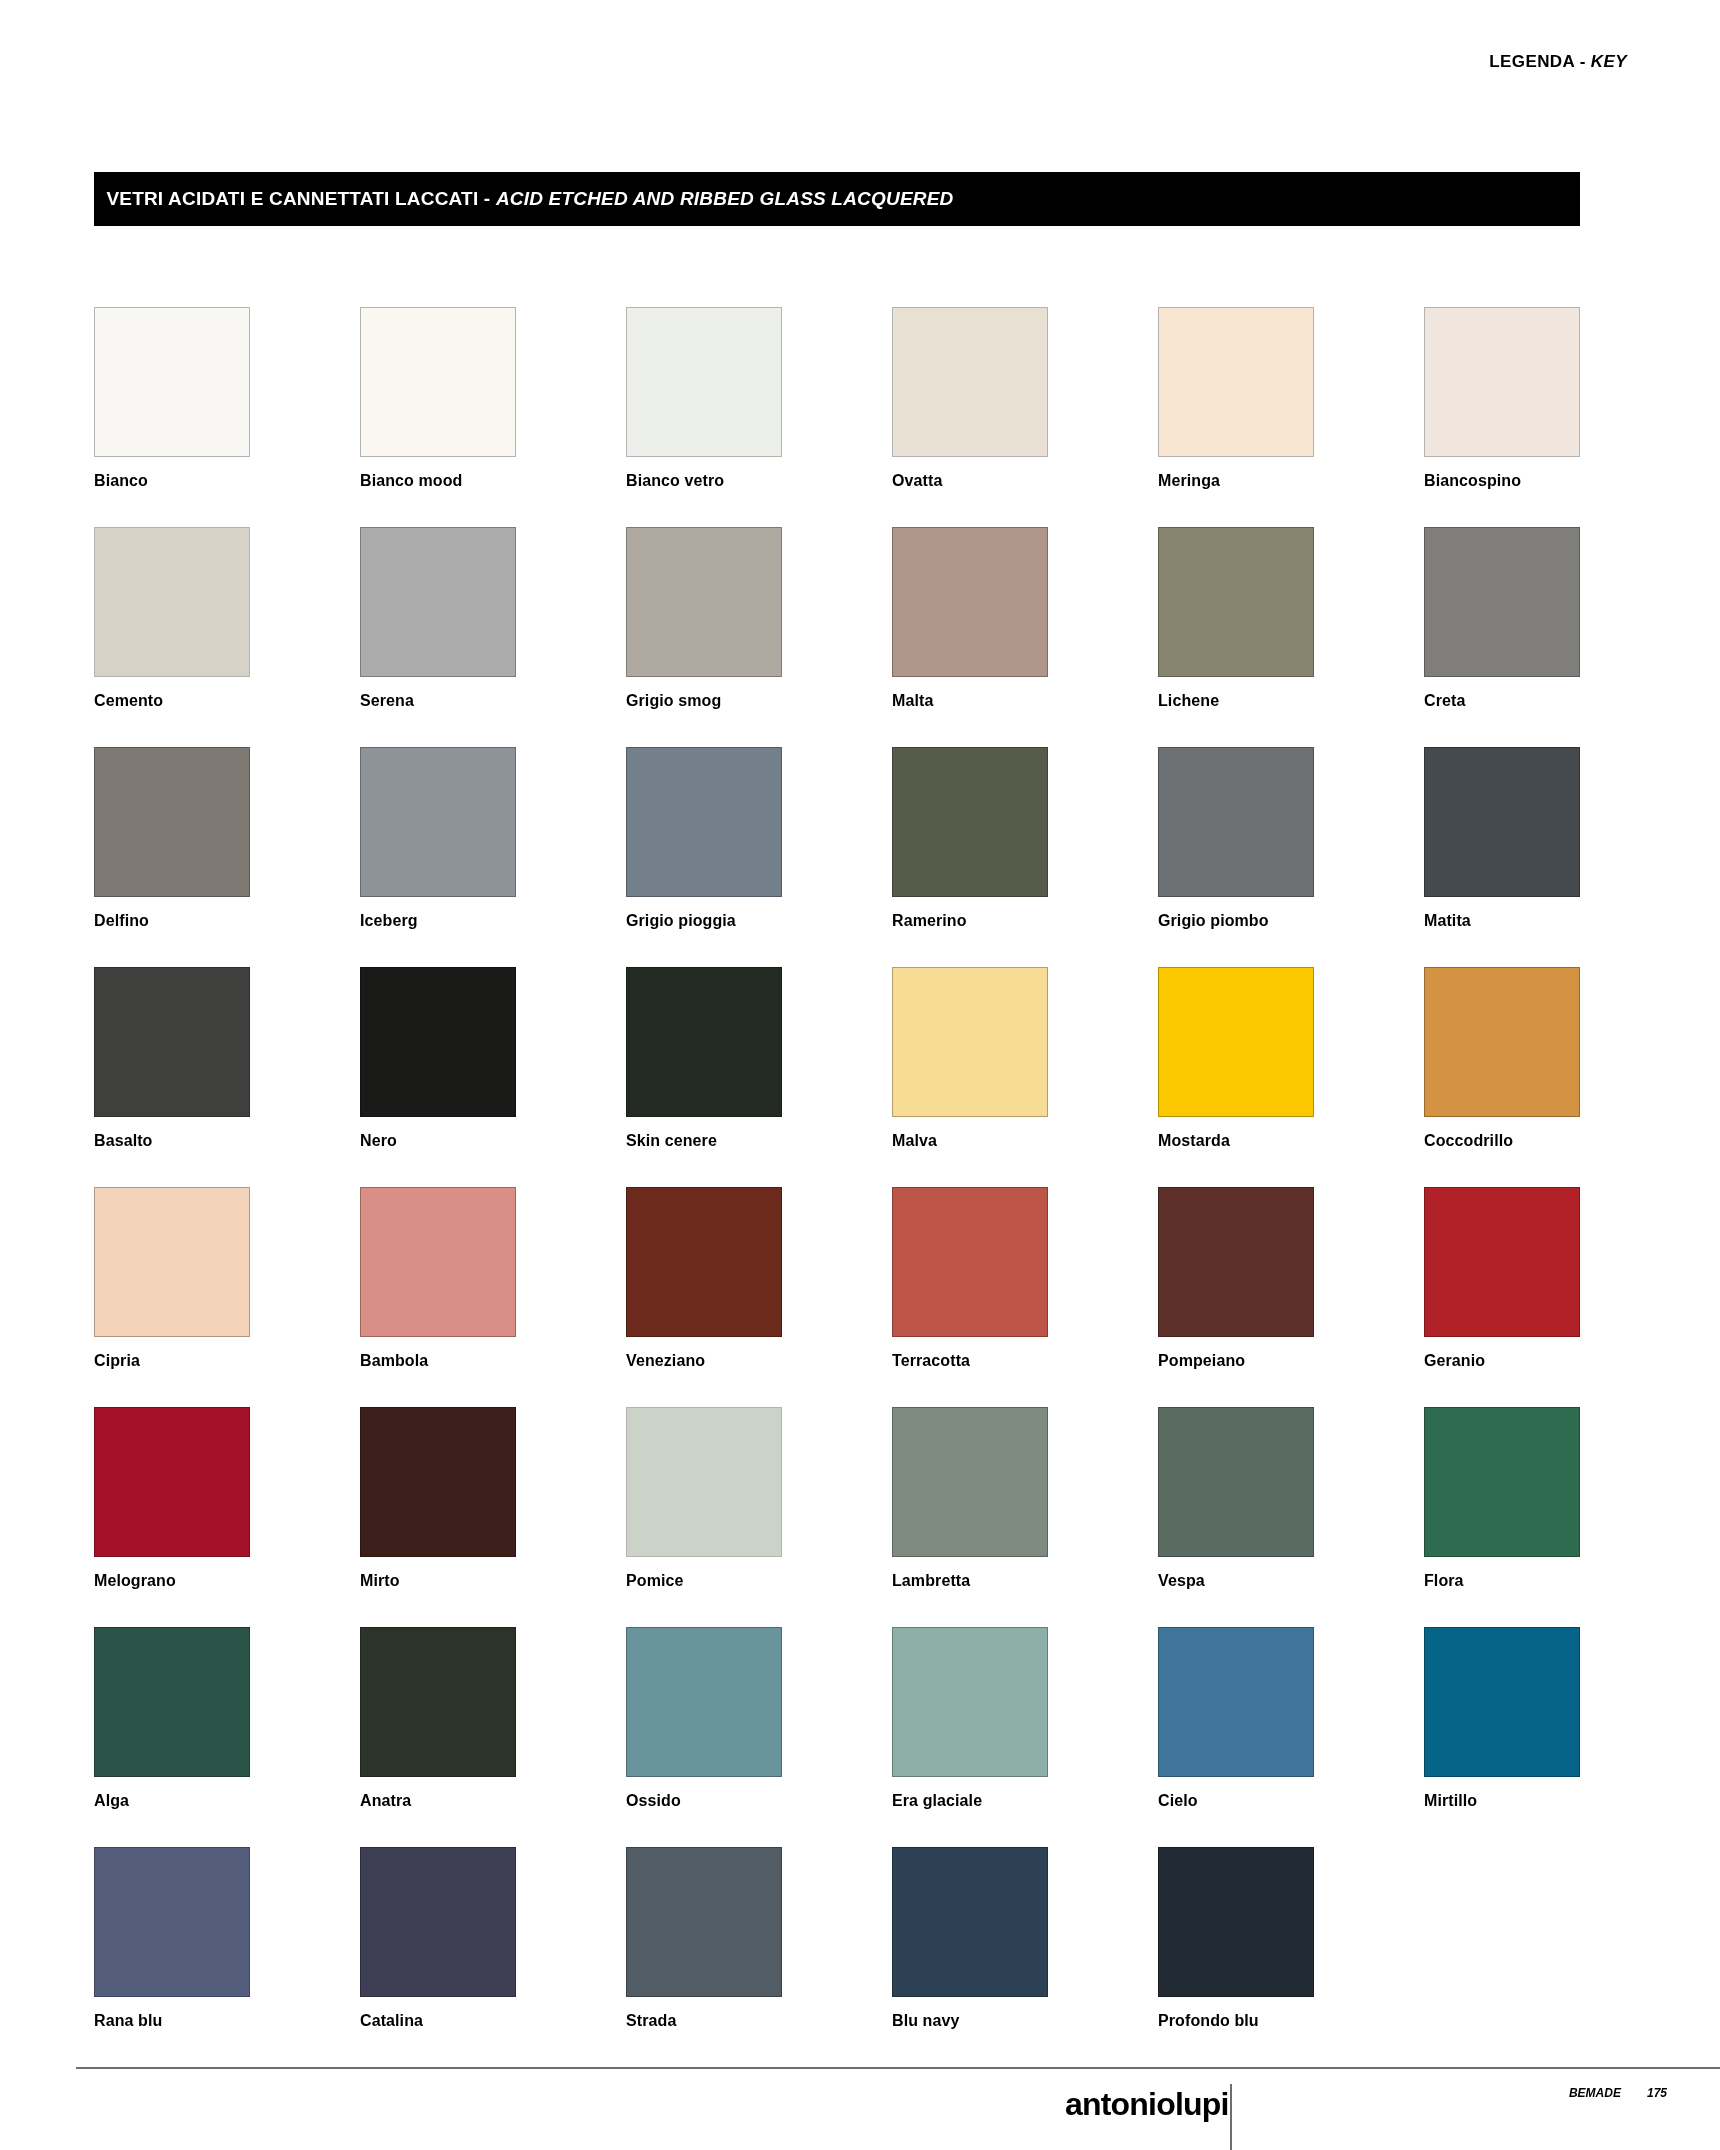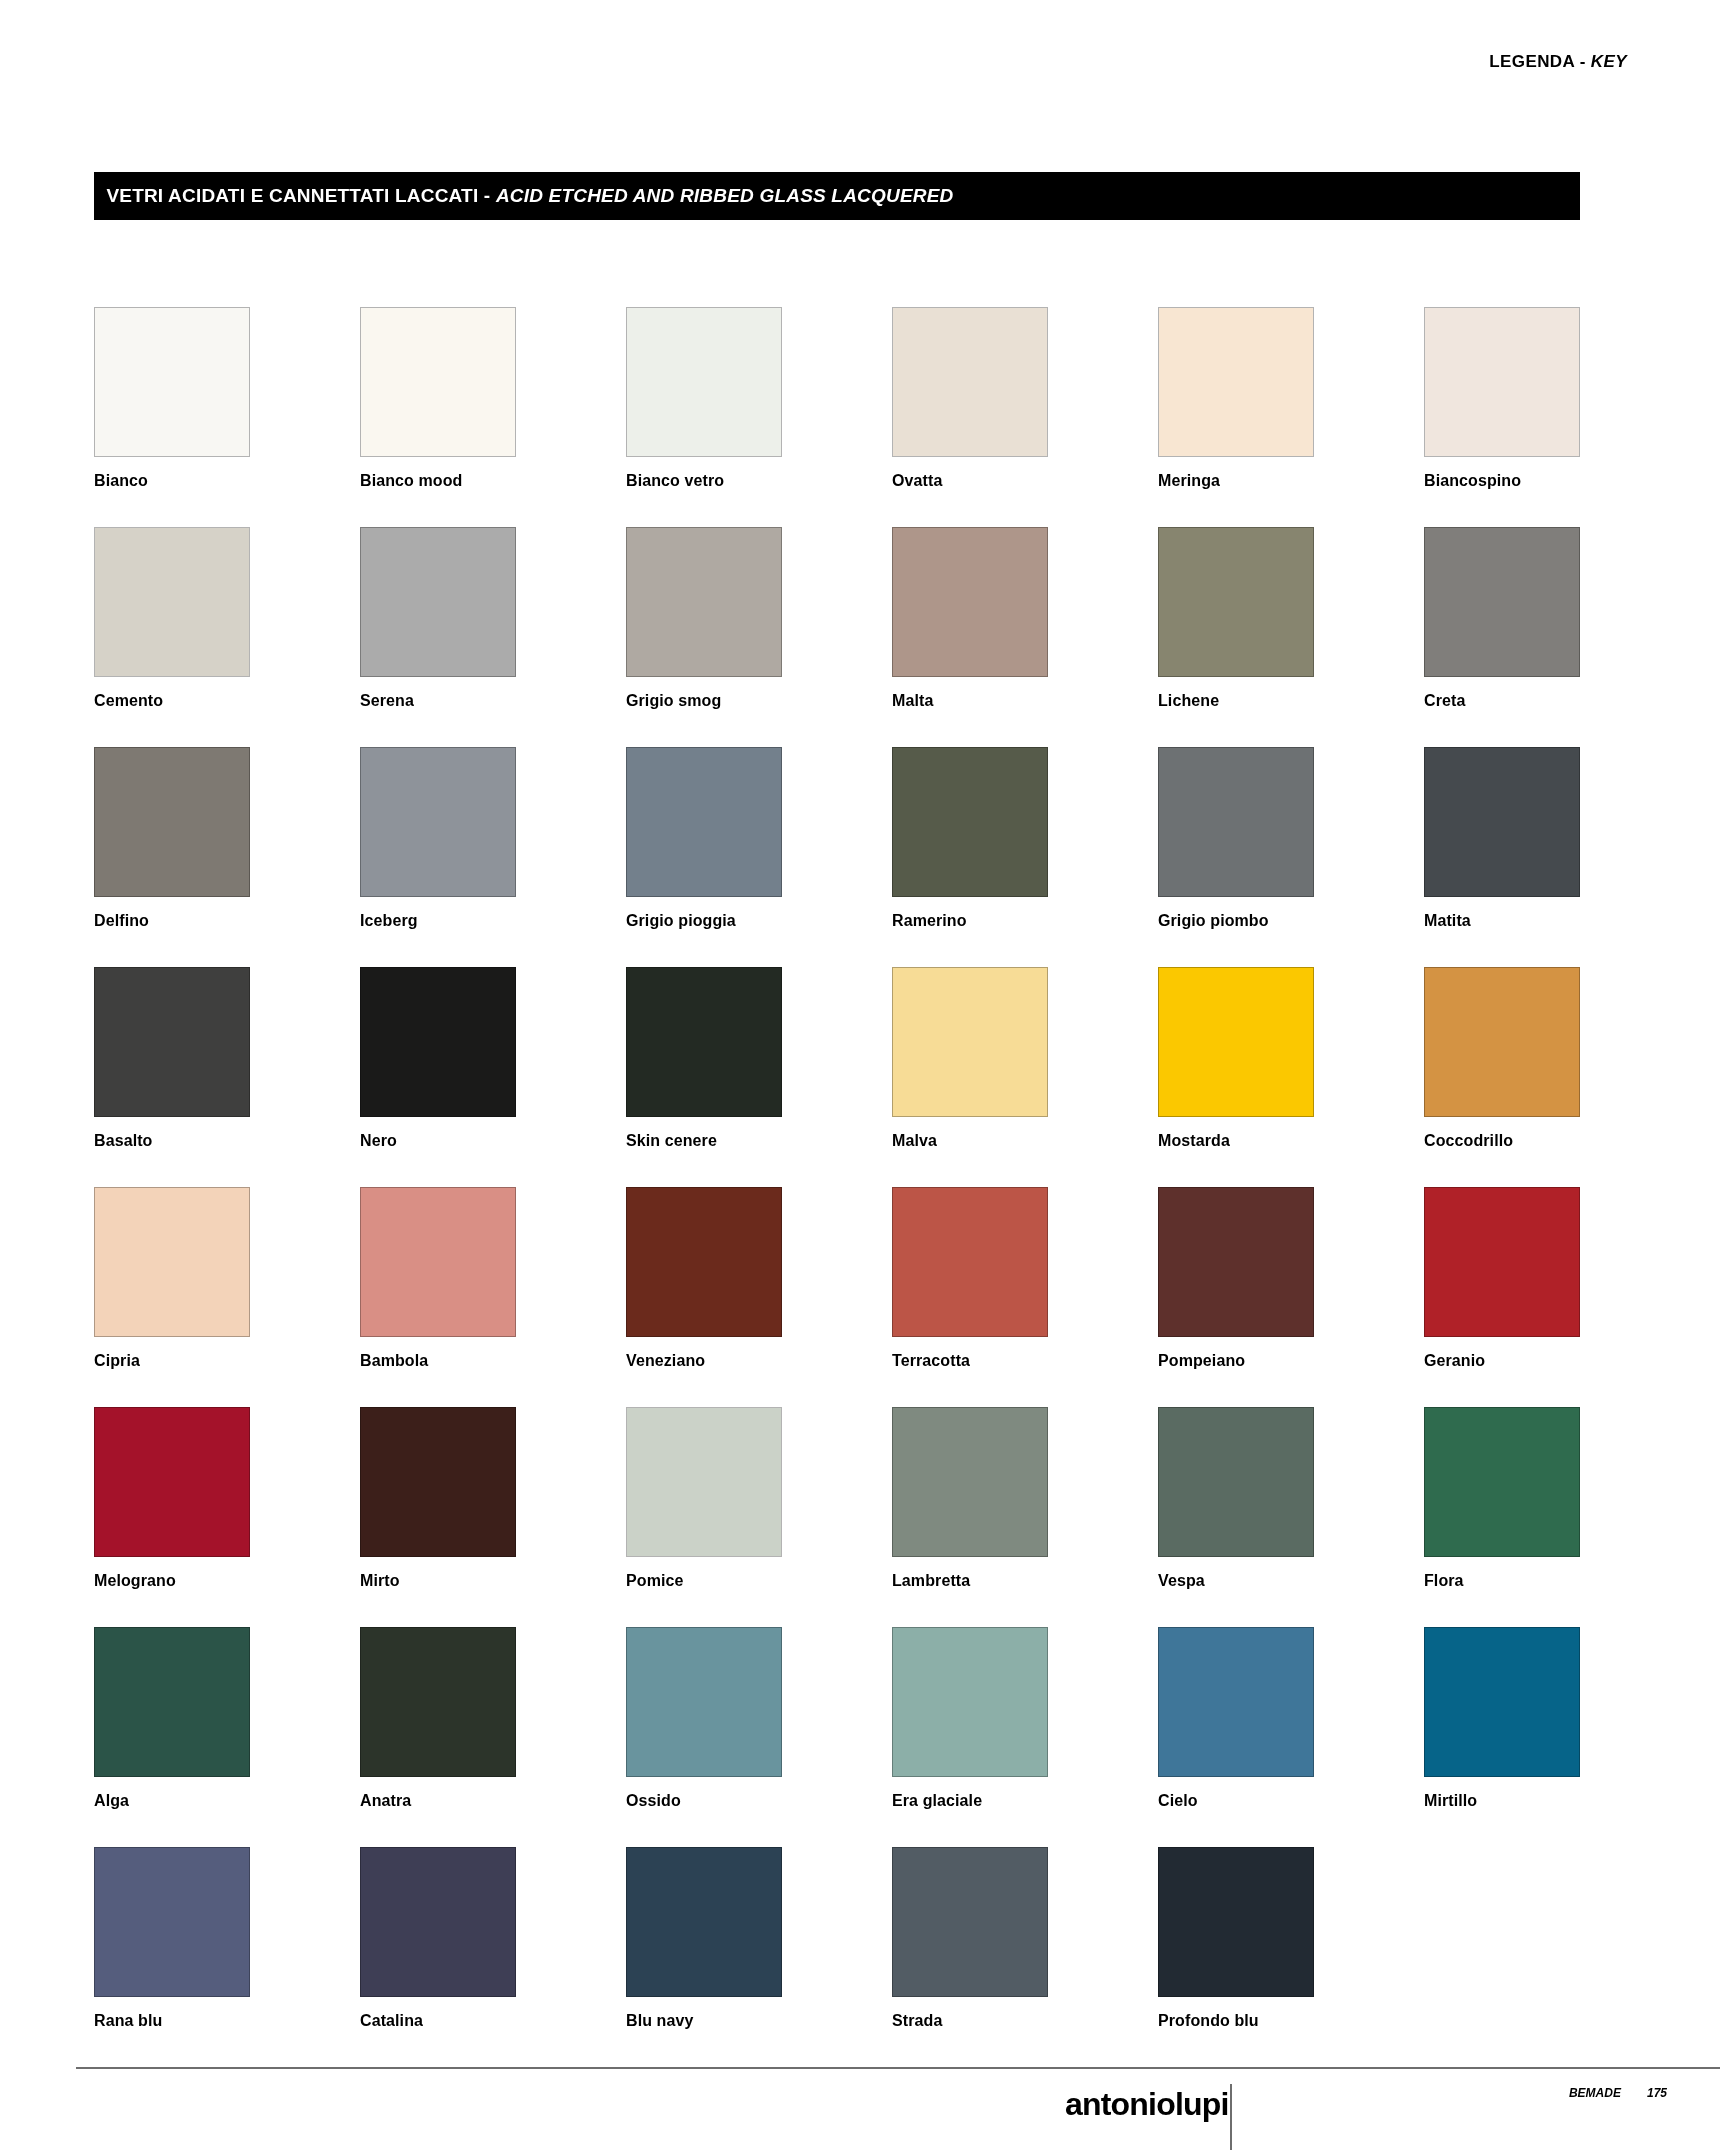--- a/index.html
+++ b/index.html
@@ -37,21 +37,21 @@
   .top-header .key-part {
     font-style: italic;
   }
 
   
   .title-bar {
     position: absolute;
     left: 94px;
     top: 172px;
     width: 1486px;
-    height: 48px;
+    height: 54px;
     background: #000000;
     display: flex;
     align-items: center;
     box-sizing: border-box;
     padding-left: 12.4px;
   }
   .title-bar-text {
     color: #ffffff;
     font-size: 19px;
     font-weight: bold;
@@ -331,26 +331,26 @@
       </div>
       <div class="cell">
         <div class="chip" style="background: rgb(85, 93, 125);"></div>
         <div class="chip-label">Rana blu</div>
       </div>
       <div class="cell">
         <div class="chip" style="background: rgb(62, 62, 85);"></div>
         <div class="chip-label">Catalina</div>
       </div>
       <div class="cell">
+        <div class="chip" style="background: rgb(82, 92, 100);"></div>
+        <div class="chip-label">Strada</div>
+      </div>
+      <div class="cell">
         <div class="chip" style="background: rgb(44, 66, 84);"></div>
         <div class="chip-label">Blu navy</div>
-      </div>
-      <div class="cell">
-        <div class="chip" style="background: rgb(82, 92, 100);"></div>
-        <div class="chip-label">Strada</div>
       </div>
       <div class="cell">
         <div class="chip" style="background: rgb(34, 42, 51);"></div>
         <div class="chip-label">Profondo blu</div>
       </div>
     </div>
 
   <div class="footer-rule"></div>
   <div class="footer">
     <div class="brand">antoniolupi</div>

